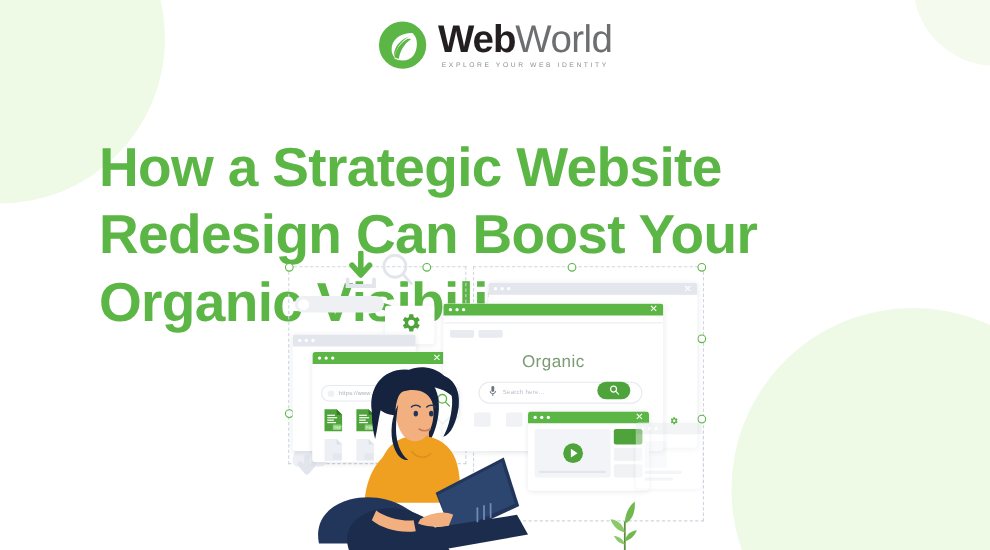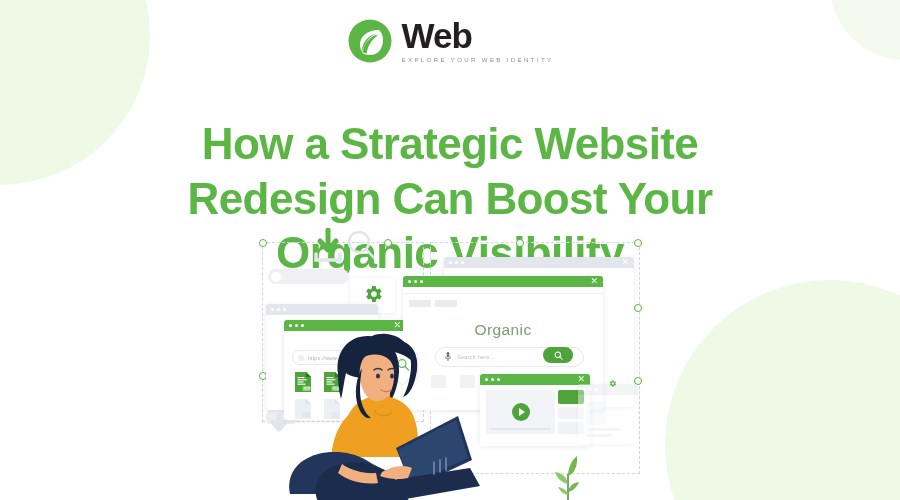--- a/index.html
+++ b/index.html
@@ -22,22 +22,22 @@
   .logo-mark{width:46px;height:46px;flex:0 0 auto;}
   .logo-text{display:flex;flex-direction:column;line-height:1;}
   .logo-row{display:flex;align-items:flex-end;}
   .logo-web{font-size:35px;font-weight:bold;color:#231f20;letter-spacing:-1px;}
   .logo-world{font-size:35px;font-weight:300;color:#6d6e71;letter-spacing:-.5px;}
   .logo-tag{margin-top:4px;font-size:6.1px;color:#8d8f91;letter-spacing:2.35px;
             text-align:center;white-space:nowrap;}
 
   
   .headline{position:absolute;left:50%;transform:translateX(-50%);top:88px;
-            width:720px;text-align:center;color:#5cb646;
-            font-size:44px;font-weight:bold;line-height:1.23;letter-spacing:-.6px;}
+            width:720px;text-align:left;color:#5cb646;
+            font-size:50px;font-weight:bold;line-height:1.23;letter-spacing:-.6px;}
   .headline .ln{display:block;white-space:nowrap;}
 
   
   .illus{position:absolute;left:248px;top:232px;width:404px;height:268px;}
   .ip{position:absolute;}
 
   
   .selframe{position:absolute;border:1px dashed #cfd6e0;}
   .handle{position:absolute;width:6px;height:6px;border-radius:50%;
           background:#fff;border:1.6px solid #5cb646;}
@@ -116,20 +116,21 @@
         <path d="M32 12c-12 0-19 6.5-19 15 0 3 1.1 5.6 3 7.4C13.4 29 18 19 29 15.2
                  c-8.6 4.6-12.6 12.6-13.6 19.8 2 1.3 4.6 2 7.6 2 8.6 0 13-6.6 13-15.5
                  0-3.6-1.3-7-4-9.5z" fill="#ffffff"></path>
         <path d="M27.5 17.2C20 21.6 16.6 28 15.7 34c1.1.7 2.4 1.2 3.9 1.5
                  1-7 4.6-13.6 11.2-18.1-1.1-.1-2.2-.2-3.3-.2z" fill="#5cb646"></path>
       </svg>
     </span>
     <span class="logo-text">
       <span class="logo-row">
         <span class="logo-web">Web</span>
+        <span class="logo-world">World</span>
       </span>
       <span class="logo-tag">EXPLORE YOUR WEB IDENTITY</span>
     </span>
   </div>
 
   <h1 class="headline">
     <span class="ln">How a Strategic Website</span>
     <span class="ln">Redesign Can Boost Your</span>
     <span class="ln">Organic Visibility</span>
   </h1>

